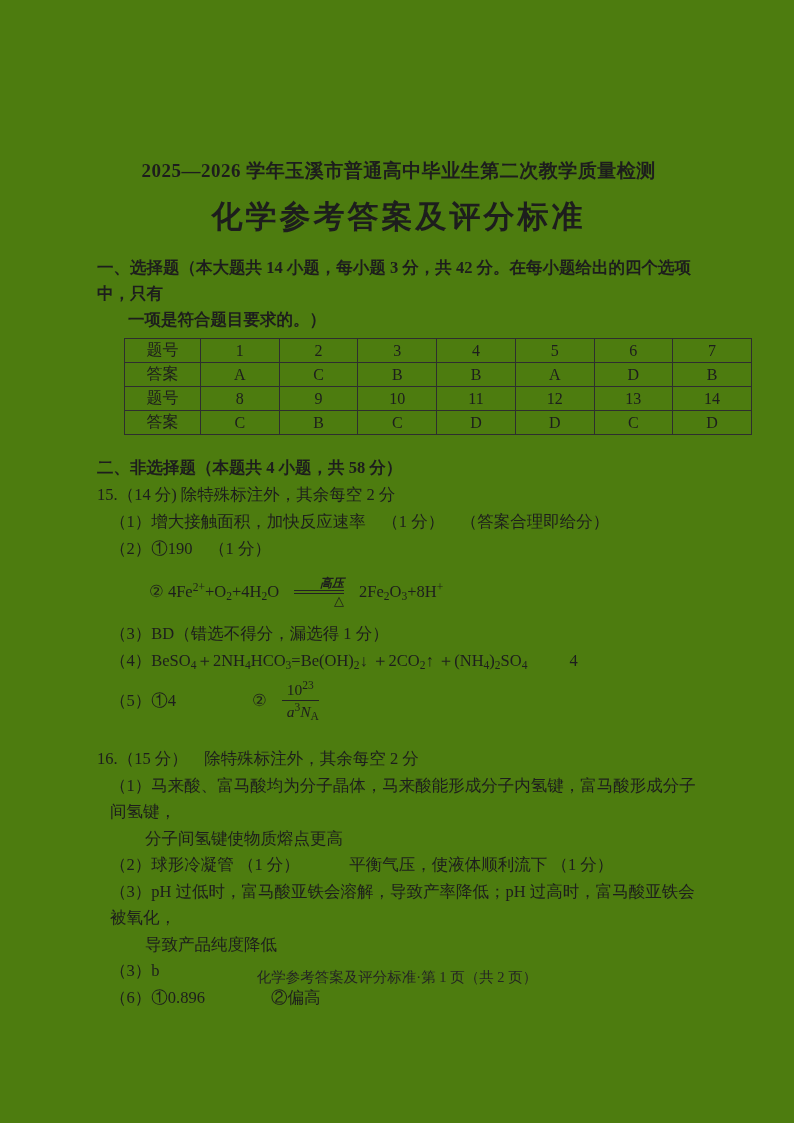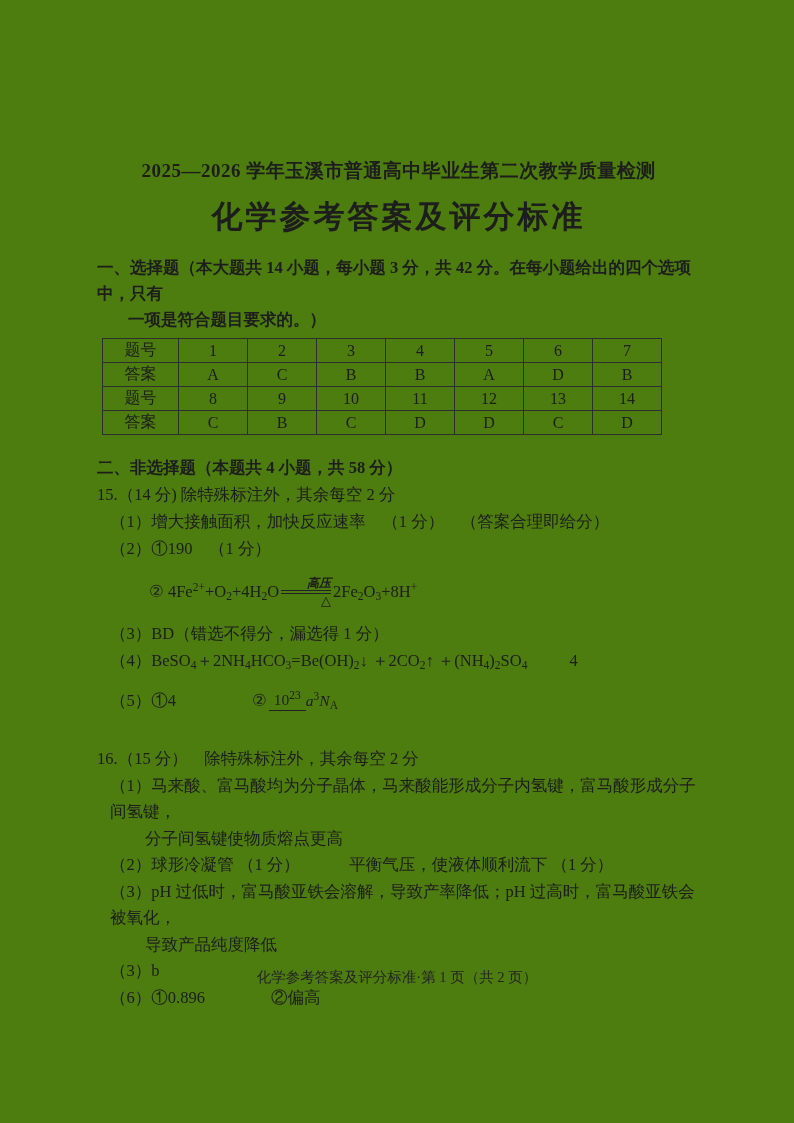--- a/index.html
+++ b/index.html
@@ -40,23 +40,23 @@
     font-weight: bold;
     font-size: 16.5px;
     line-height: 26px;
     margin-top: 18px;
   }
   .sec-heading .l2 { display: block; padding-left: 31px; }
   .sec2-heading { margin-top: 19px; font-size: 16.5px; line-height: 27px; font-weight: bold; }
   table.ans-table {
     border-collapse: collapse;
     table-layout: fixed;
-    width: 560px;
+    width: 628px;
     margin-top: 5px;
-    margin-left: 5px;
+    margin-left: 27px;
   }
   table.ans-table col.c0 { width: 76px; }
   table.ans-table td {
     border: 1.5px solid #2e2e2e;
     height: 24px;
     text-align: center;
     vertical-align: middle;
     font-size: 16px;
     padding: 0;
   }
@@ -69,20 +69,21 @@
   sub, sup { font-size: 11.5px; line-height: 0; }
   sup { vertical-align: 6px; }
   sub { vertical-align: -3px; }
   .it { font-style: italic; }
   .eq-line {
     display: flex;
     align-items: center;
     margin: 8px 0 6px 52px;
     font-size: 16.5px;
     height: 44px;
+    gap: 13px;
   }
   .cond {
     display: inline-flex;
     flex-direction: column;
     align-items: flex-end;
     margin: 0 2px;
     font-style: italic;
   }
   .cond-top { font-size: 12px; line-height: 13px; font-weight: bold; }
   .cond-bar {
@@ -95,23 +96,24 @@
   .score4 { display: inline-block; margin-left: 42px; }
   .frac-line {
     display: flex;
     align-items: center;
     height: 48px;
     margin-top: 2px;
   }
   .frac-gap { display: inline-block; width: 76px; }
   .frac {
     display: inline-flex;
-    align-items: flex-start;
+    flex-direction: column;
+    align-items: flex-end;
     font-size: 15.5px;
-    margin-left: 2px;
+    margin-left: 15px;
   }
   .frac .num {
     border-bottom: 1.4px solid #222;
     padding: 0 5px 1px 5px;
     line-height: 19px;
   }
   .frac .den { padding-top: 1px; line-height: 19px; }
   .footer {
     position: absolute;
     left: 0;

